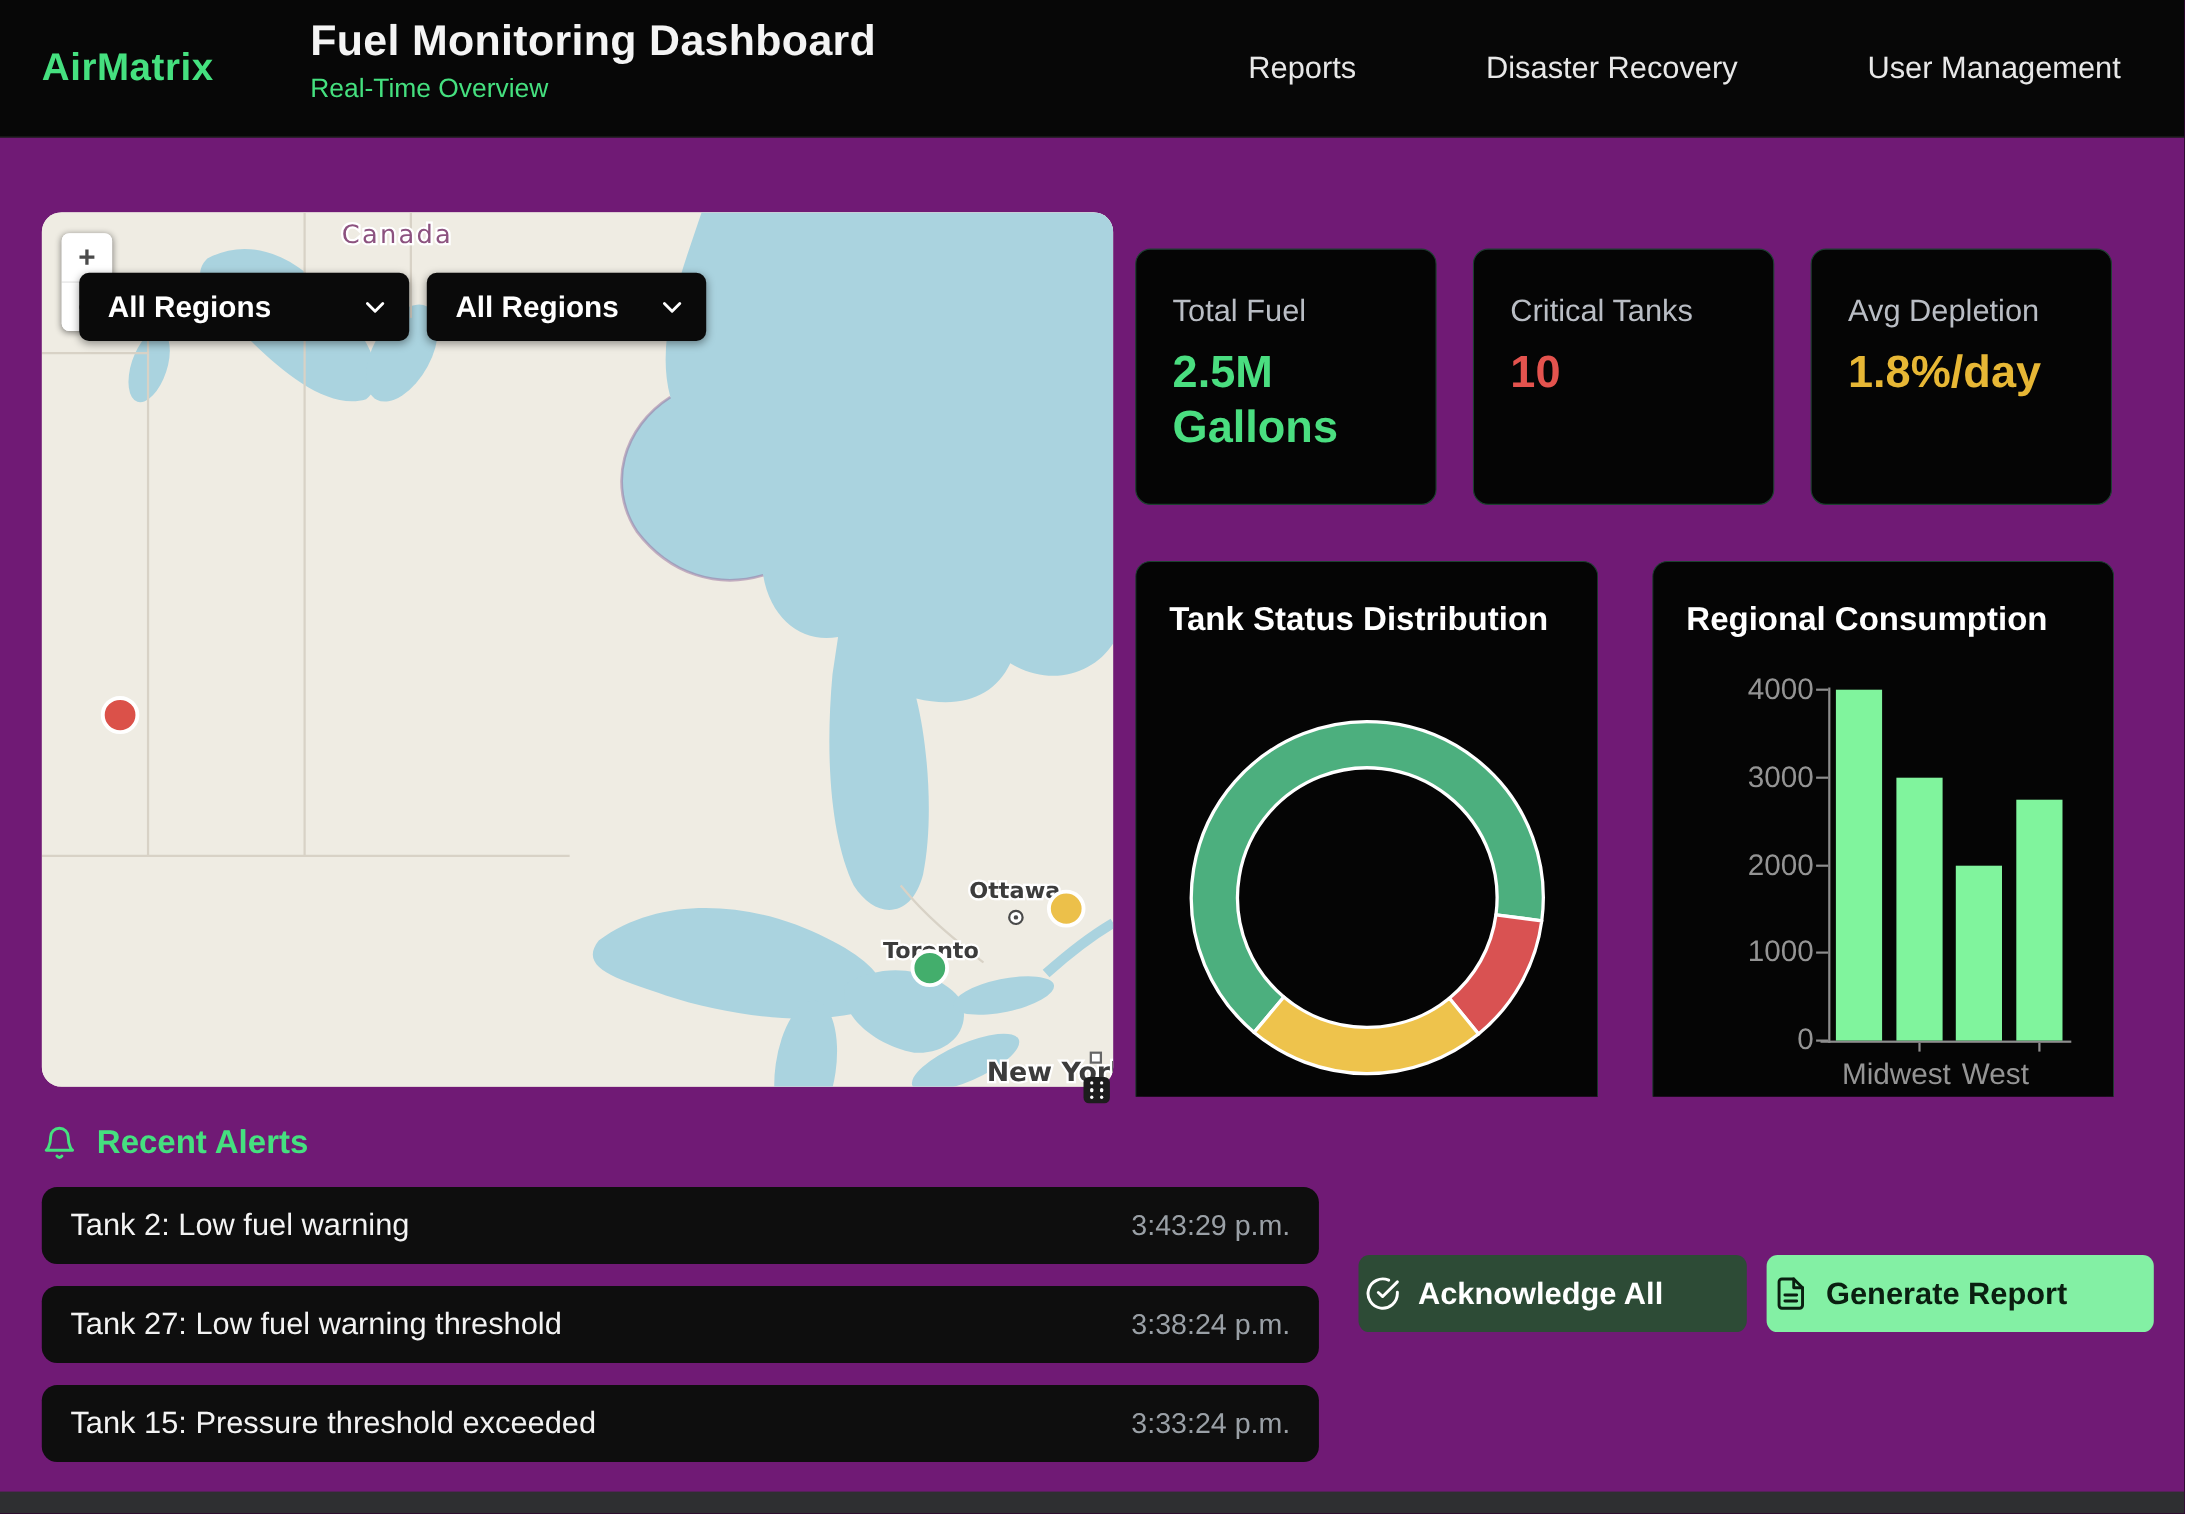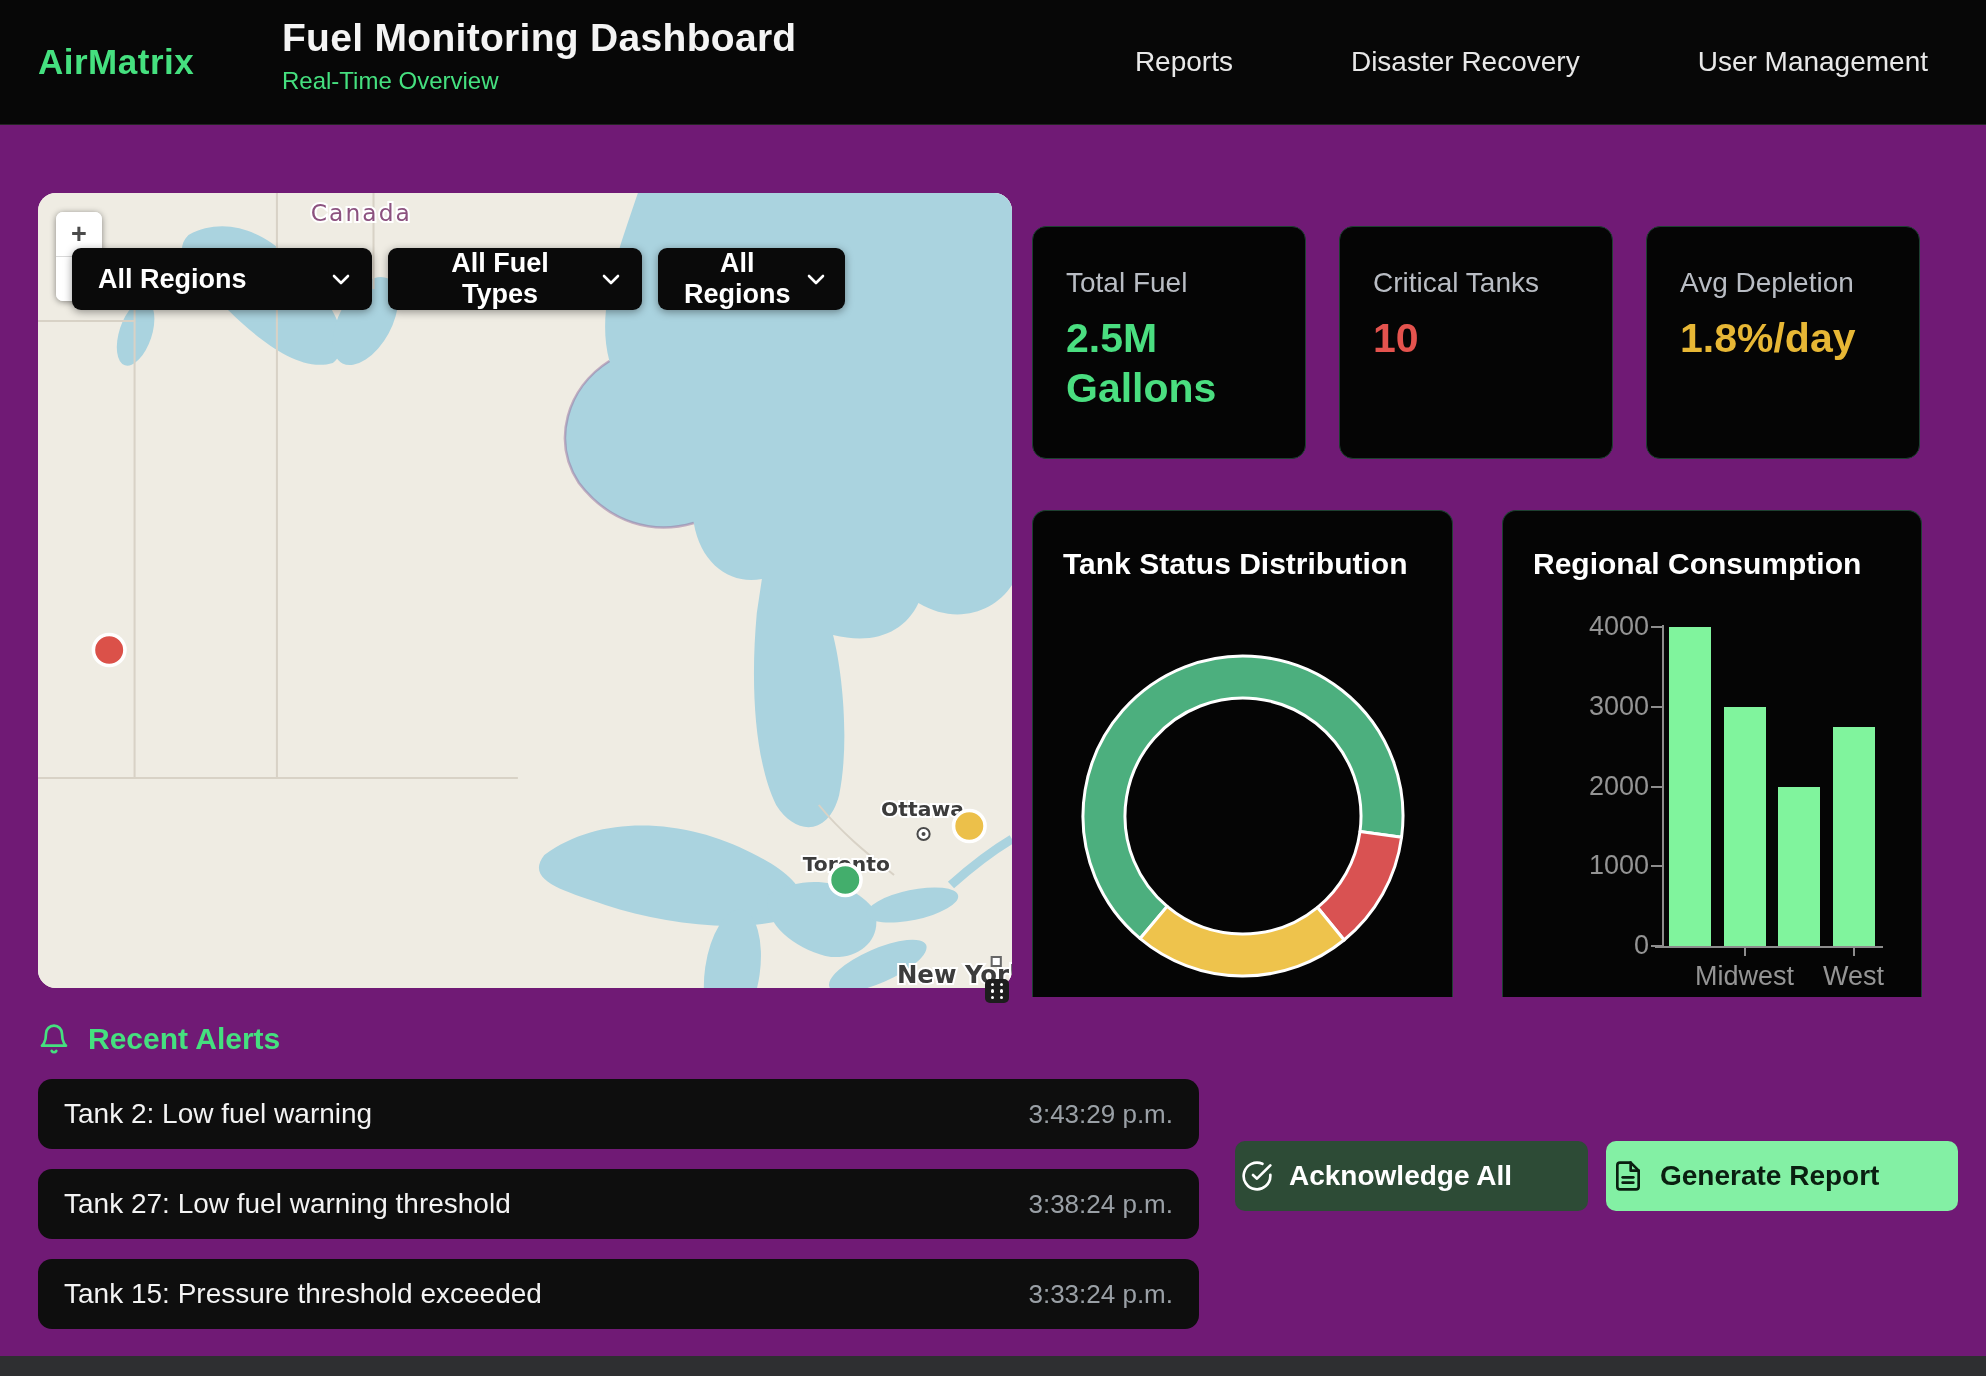--- a/index.html
+++ b/index.html
@@ -56,21 +56,21 @@
   .chart-card { position:relative; background:#050505; border:1px solid #1d4030; border-bottom:none;
                 border-radius:14px 14px 0 0; box-sizing:border-box; height:487px; overflow:hidden; }
   .donut-card { width:421px; }
   .bar-card { width:420px; }
   .chart-title { position:absolute; left:30px; top:36px; font-size:30px; font-weight:700; color:#fff; }
   #donut { position:absolute; left:0; top:0; width:421px; height:487px; }
   #barchart { position:absolute; inset:0; }
   .axis-v { position:absolute; width:2px; }
   .axis-h { position:absolute; height:2px; }
   .ylab { position:absolute; font-size:27px; color:#949494; text-align:right; width:130px; }
-  .xlab { position:absolute; font-size:27px; color:#949494; text-align:center; width:140px; }
+  .xlab { position:absolute; font-size:27px; color:#949494; text-align:left; width:140px; }
   .bar { position:absolute; }
   .tick { position:absolute; }
 
   
   .alerts-head { position:absolute; left:38px; top:1022px; display:flex; align-items:center; gap:18px; }
   .bell { width:32px; height:32px; }
   .alerts-title { font-size:30px; font-weight:700; color:#45e07f; }
   .alert-row { position:absolute; left:38px; width:1161px; height:70px; background:#0e0e0e;
                border-radius:14px; display:flex; align-items:center; justify-content:space-between;
                padding:0 26px; box-sizing:border-box; cursor:pointer; }
@@ -154,26 +154,20 @@
     </div>
 
     <div class="filters" id="filters">
         <button class="filter">
           <span>All Regions</span>
           <svg class="chev" viewBox="0 0 18 11">
             <polyline points="2,2 9,9 16,2" fill="none" stroke="#fff" stroke-width="2.6" stroke-linecap="round" stroke-linejoin="round"></polyline>
           </svg>
         </button>
         <button class="filter">
-          <span>All Fuel Types</span>
-          <svg class="chev" viewBox="0 0 18 11">
-            <polyline points="2,2 9,9 16,2" fill="none" stroke="#fff" stroke-width="2.6" stroke-linecap="round" stroke-linejoin="round"></polyline>
-          </svg>
-        </button>
-        <button class="filter">
           <span>All Regions</span>
           <svg class="chev" viewBox="0 0 18 11">
             <polyline points="2,2 9,9 16,2" fill="none" stroke="#fff" stroke-width="2.6" stroke-linecap="round" stroke-linejoin="round"></polyline>
           </svg>
         </button>
       </div>
 
     <div class="grip">
       <i></i>
         <i></i>

